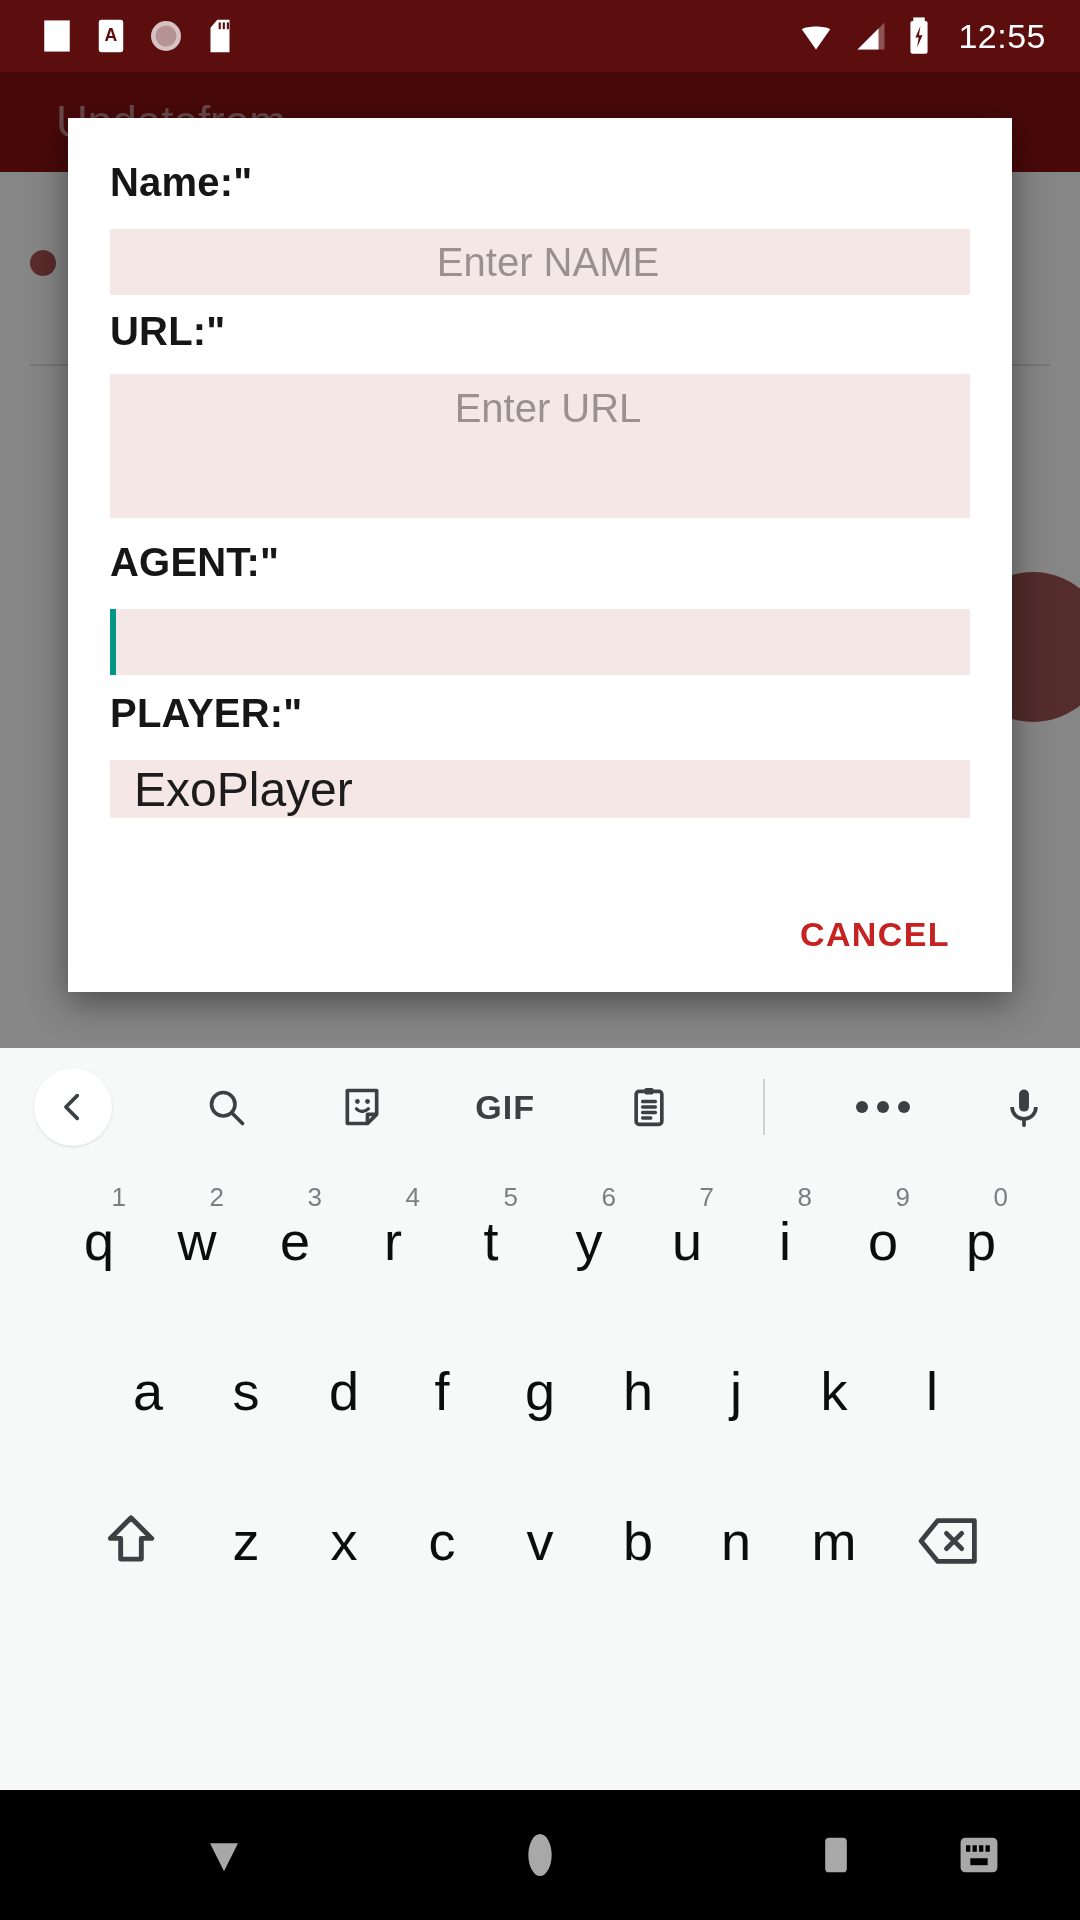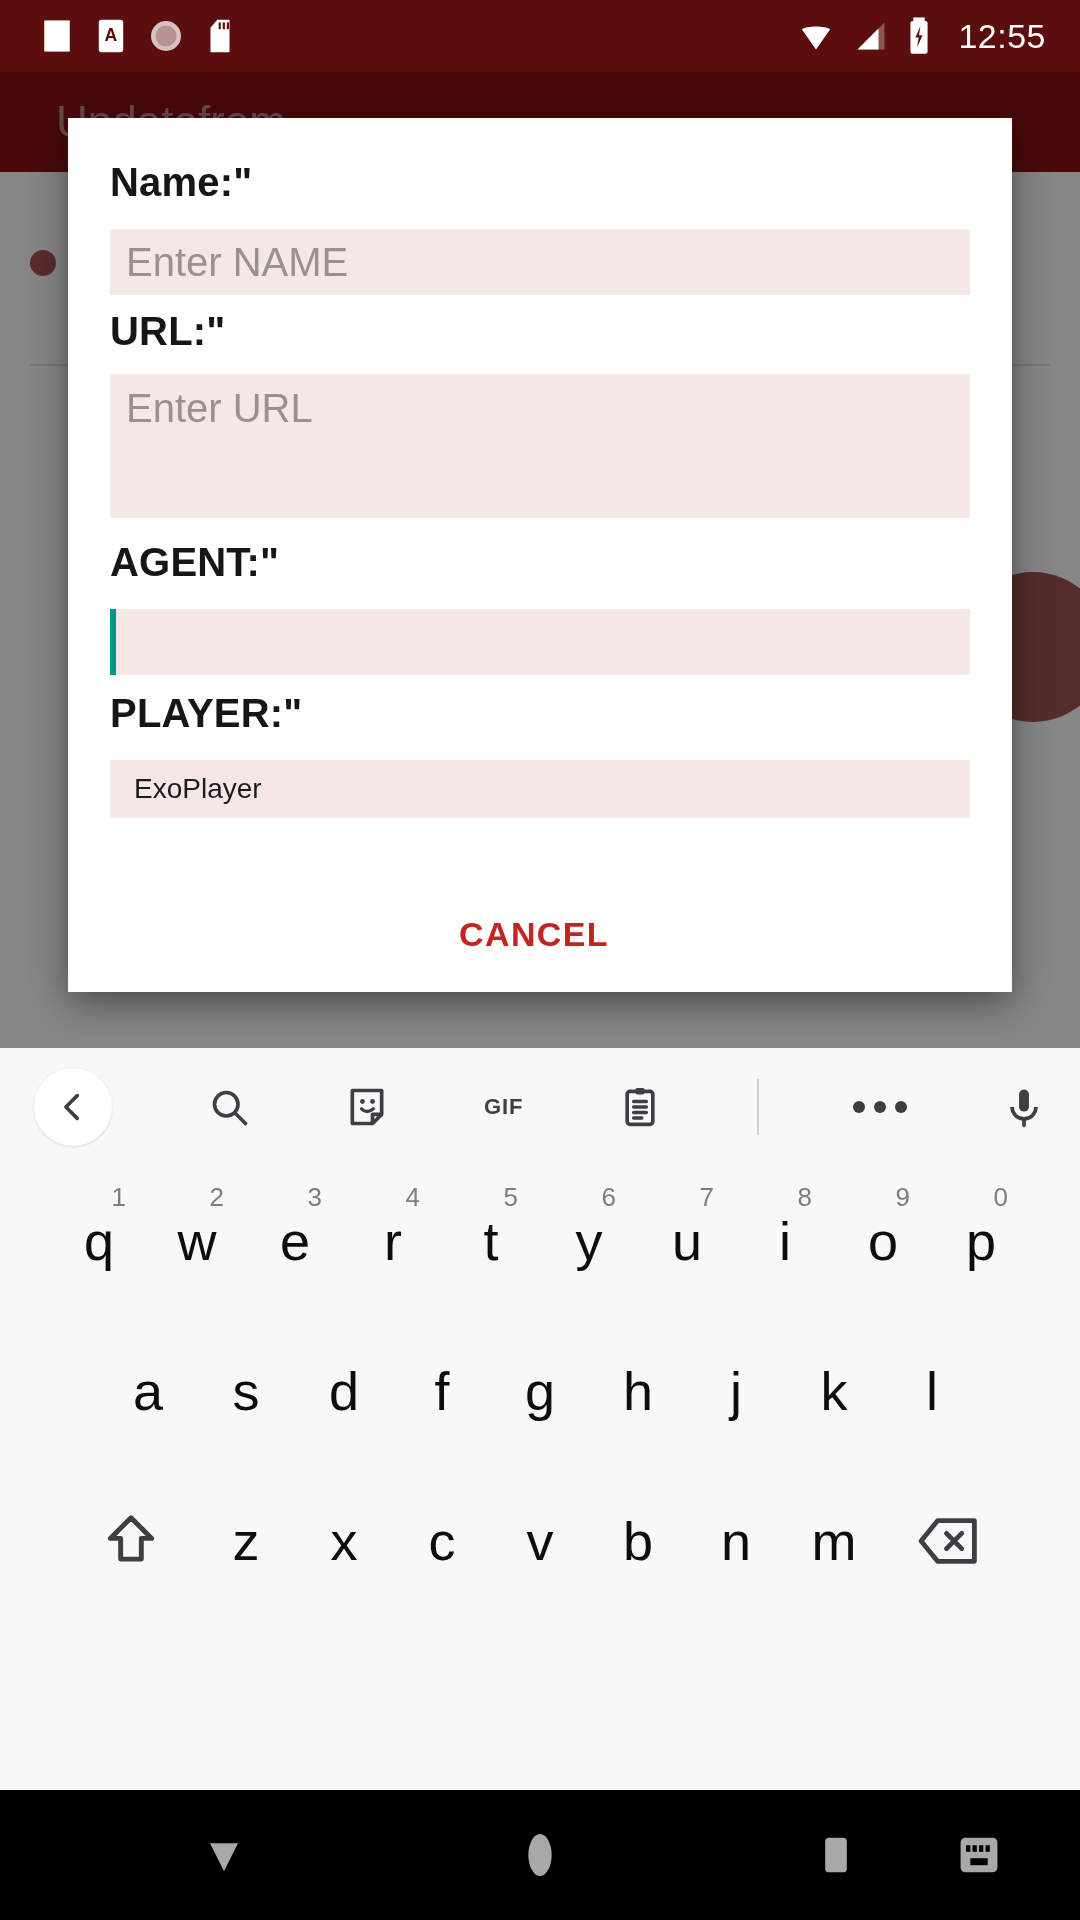--- a/index.html
+++ b/index.html
@@ -76,41 +76,40 @@
     box-shadow:0 10px 34px rgba(0,0,0,.45);
     display:flex; flex-direction:column;
     padding:0 42px;
   }
   .field-label {
     font-size:40px; font-weight:700; color:#161616; letter-spacing:.2px;
   }
   .text-input {
     background:#f6e7e7; color:#9b9090; font-size:40px;
     display:flex; align-items:center;
-    padding-left:16px; position:relative;
+    padding-left:16px; position:relative;justify-content:center;
   }
   .text-input .caret {
     position:absolute; left:0; top:0; width:6px; height:100%; background:#009688;
   }
   .ti-name   { height:66px; margin-top:24px; }
   .ti-url    { height:144px; margin-top:20px; align-items:flex-start; padding-top:12px; }
   .ti-agent  { height:66px; margin-top:24px; }
   .spinner-input {
-    background:#f6e7e7; color:#1c1c1c; font-size:28px; height:58px;
+    background:#f6e7e7; color:#1c1c1c; font-size:48px; height:58px;
     display:flex; align-items:center; padding-left:24px; margin-top:24px;
   }
   .lbl-name   { margin-top:42px; }
   .lbl-url    { margin-top:14px; }
   .lbl-agent  { margin-top:22px; }
   .lbl-player { margin-top:16px; }
   #dialog-actions {
     margin-top:auto; margin-bottom:26px;
     display:flex; justify-content:flex-end; gap:22px;
     padding-right:12px;
-    flex-direction:column;
   }
   .dlg-btn {
     background:none; border:none; cursor:pointer;
     color:#c62222; font-size:34px; font-weight:700; letter-spacing:1.4px;
     font-family:"Liberation Sans", sans-serif; padding:12px 8px;
   }
 
   
   #keyboard {
     position:absolute; left:0; top:1048px; width:1080px; height:742px;
@@ -120,21 +119,21 @@
   #kb-toolbar {
     height:118px; display:flex; align-items:center; padding:0 34px; gap:0;
   }
   .tb-item { flex:0 0 auto; display:flex; align-items:center; justify-content:center; }
   .tb-back {
     width:78px; height:78px; border-radius:50%; background:#ffffff;
     display:flex; align-items:center; justify-content:center;
     box-shadow:0 1px 3px rgba(0,0,0,.12);
   }
   .tb-gap { flex:1 1 auto; }
-  .tb-gif { font-size:22px; font-weight:700; color:#3c4043; letter-spacing:1px; }
+  .tb-gif { font-size:34px; font-weight:700; color:#3c4043; letter-spacing:1px; }
   .tb-divider { width:2px; height:56px; background:#cfd2d4; }
   .tb-dots { display:flex; gap:9px; }
   .tb-dots i { width:12px; height:12px; border-radius:50%; background:#3c4043; display:block; }
 
   .kb-row { display:flex; align-items:center; justify-content:center; }
   #kb-row1 { height:150px; }
   #kb-row2 { height:150px; }
   #kb-row3 { height:150px; }
   #kb-row4 { height:148px; }
 

